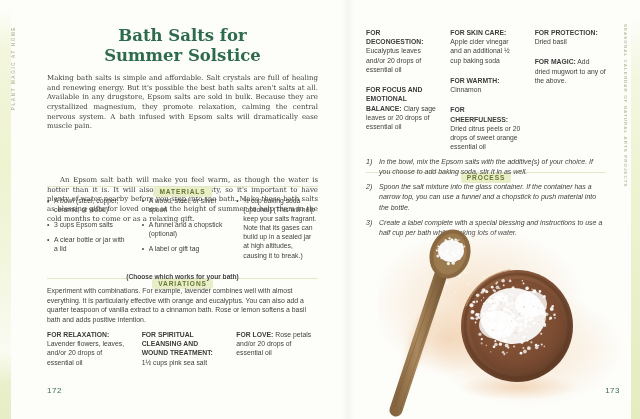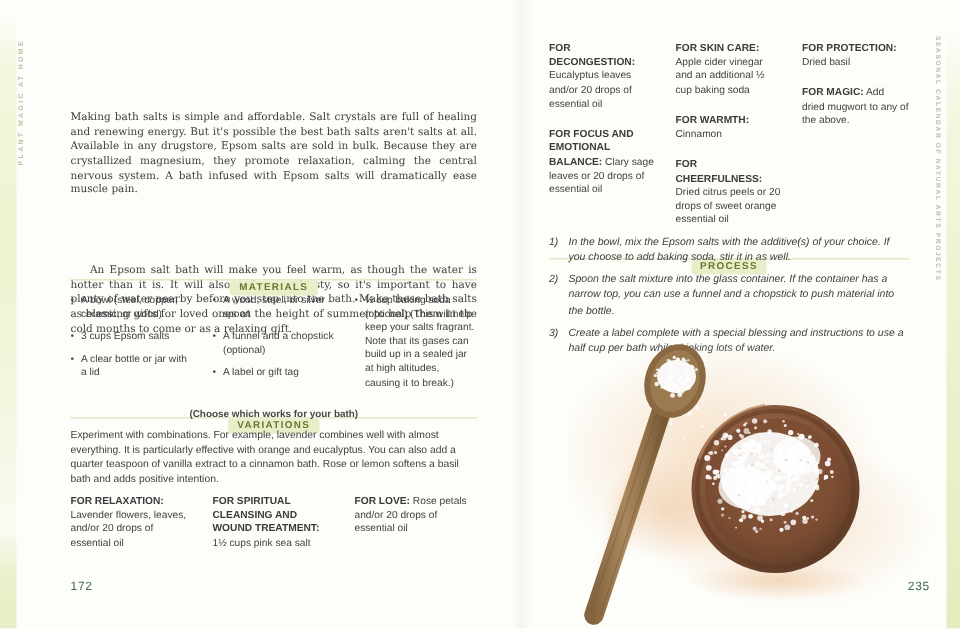--- a/index.html
+++ b/index.html
@@ -54,20 +54,24 @@
 <body>
 
 <div id="spread">
   <div class="strip-left"></div>
   <div class="strip-right"></div>
   <div class="gutter"></div>
 
   <div class="spine left">PLANT MAGIC AT HOME</div>
   <div class="spine right">SEASONAL CALENDAR OF NATURAL ARTS PROJECTS</div>
 
+  <div class="lp title">
+    <div>Bath Salts for</div>
+    <div>Summer Solstice</div>
+  </div>
 
   <div class="lp intro body-serif">
     <p>Making bath salts is simple and affordable. Salt crystals are full of healing and renewing energy. But it's possible the best bath salts aren't salts at all. Available in any drugstore, Epsom salts are sold in bulk. Because they are crystallized magnesium, they promote relaxation, calming the central nervous system. A bath infused with Epsom salts will dramatically ease muscle pain.</p>
     <p>An Epsom salt bath will make you feel warm, as though the water is hotter than it is. It will also make you thirsty, so it's important to have plenty of water nearby before you step into the bath. Make these bath salts as blessing gifts for loved ones at the height of summer to help them in the cold months to come or as a relaxing gift.</p>
   </div>
 
   <div class="lp rule-header mat-header">
     <span class="pill">MATERIALS</span>
   </div>
 
@@ -529,14 +533,14 @@
         <circle cx="105.6" cy="73.7" r="0.7" fill="#ffffff" opacity="0.74"></circle>
         <circle cx="105.5" cy="52.7" r="0.8" fill="#ffffff" opacity="0.94"></circle>
         <circle cx="90.5" cy="43.0" r="0.6" fill="#ffffff" opacity="0.85"></circle>
         <circle cx="115.5" cy="66.0" r="1.0" fill="#ffffff" opacity="0.73"></circle>
         <circle cx="81.5" cy="51.8" r="1.0" fill="#ffffff" opacity="0.85"></circle>
         <circle cx="69.5" cy="58.9" r="0.9" fill="#ffffff" opacity="0.79"></circle>
         <circle cx="106.3" cy="79.5" r="1.1" fill="#ffffff" opacity="0.98"></circle>
       </g>
   </svg>
 
-  <div class="pagenum r">235</div>
+  <div class="pagenum r">173</div>
 </div>
 
 </body></html>

